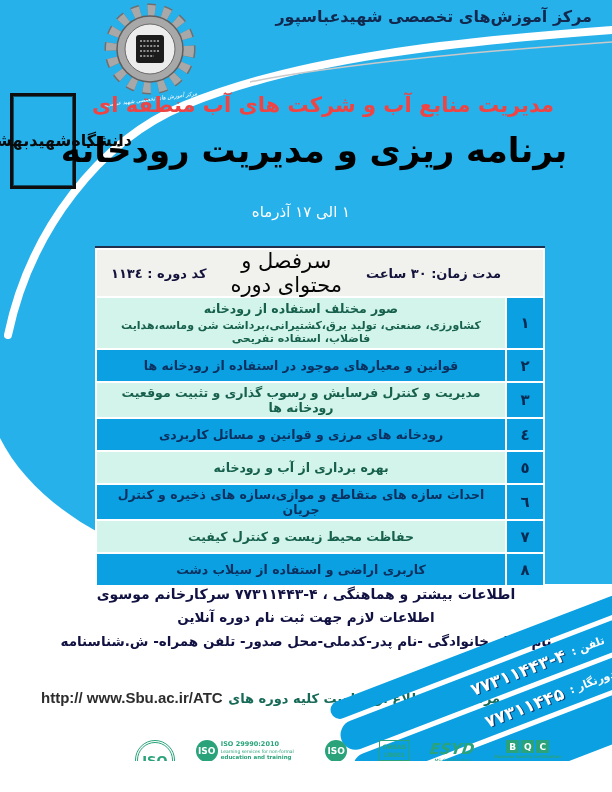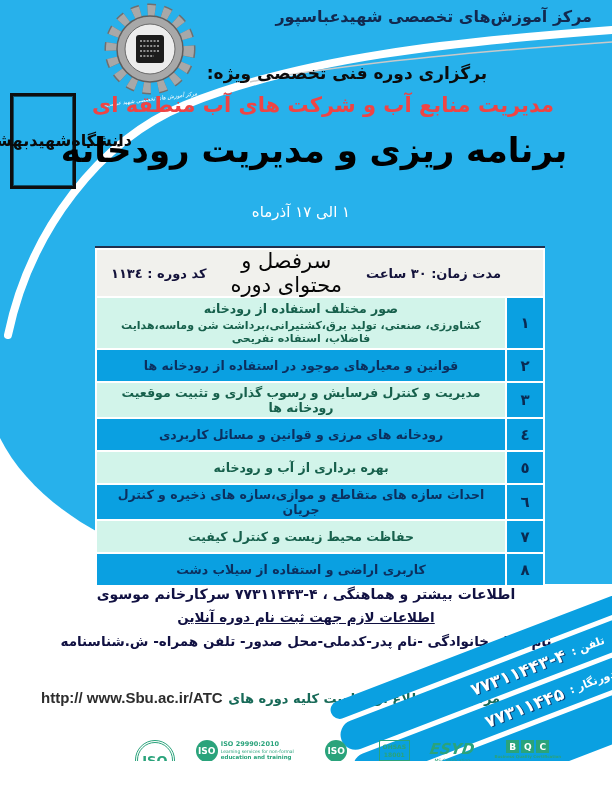--- a/index.html
+++ b/index.html
@@ -50,21 +50,21 @@
   .trow .cell{flex:1;display:flex;flex-direction:column;align-items:center;justify-content:center;
     text-align:center;font-weight:bold;padding:2px 10px;box-sizing:border-box;font-size:12.5px;}
   .trow.mint .cell{background:#d2f4ea;color:#17604c;}
   .trow.blue .cell{background:#0aa0e1;color:#0c2f5e;}
   .trow .cell .sub{font-size:11px;margin-top:3px;}
 
   
   .contact{position:absolute;top:586px;left:0;right:0;text-align:center;direction:rtl;
     color:#111142;font-weight:bold;}
   .contact .c1{font-size:14px;}
-  .contact .c2{font-size:13.5px;text-decoration:underline;margin-top:7px;}
+  .contact .c2{font-size:13.5px;margin-top:7px;}
   .contact .c3{font-size:13.5px;margin-top:8px;}
 
   .website{position:absolute;top:688px;left:0;right:30px;text-align:center;direction:rtl;font-weight:bold;}
   .website .wfa{font-size:13px;color:#186a58;}
   .website .wurl{font-size:15px;color:#2d2d2d;font-family:"Liberation Sans",sans-serif;
     direction:ltr;unicode-bidi:embed;}
 
   
   .ribbons{position:absolute;left:338px;top:620px;width:420px;transform:rotate(-21deg);}
   .band{background:#0aa0e1;border-radius:16px 0 0 16px;margin-top:5px;
@@ -126,21 +126,20 @@
   </svg>
   <div class="emblem-caption">مرکز آموزش های تخصصی شهید عباسپور</div>
 
   <div class="stamp">
     <div class="l">دانشگاه</div>
     <div class="l">شهید</div>
     <div class="l">بهشتی</div>
     <div class="y">۱۳۳۸</div>
   </div>
 
-  <div class="kicker">برگزاری دوره فنی تخصصی ویژه:</div>
   <div class="audience">مدیریت منابع آب و شرکت های آب منطقه ای</div>
   <div class="main-title">برنامه ریزی و مدیریت رودخانه</div>
   <div class="dates">۱ الی ۱۷ آذرماه</div>
 
   <div class="ctable">
     <div class="thead">
       <div class="dur">مدت زمان: ٣٠ ساعت</div>
       <div class="ttitle">سرفصل و محتوای دوره</div>
       <div class="code">کد دوره : ١١٣٤</div>
     </div>

